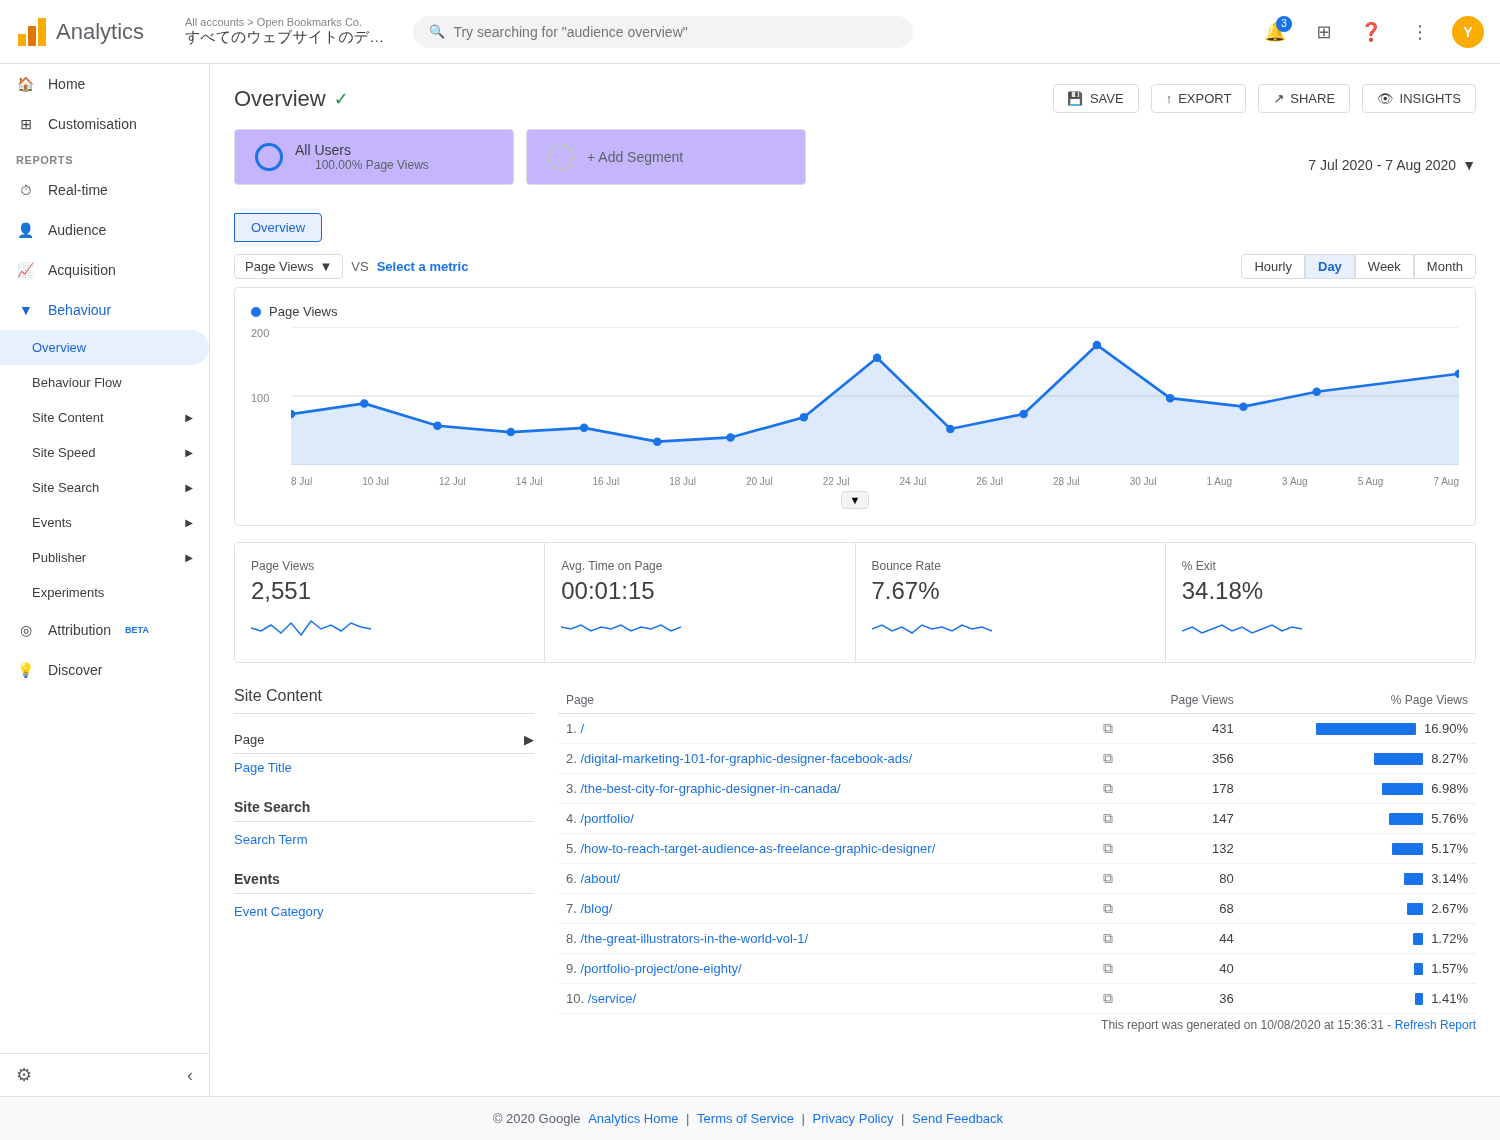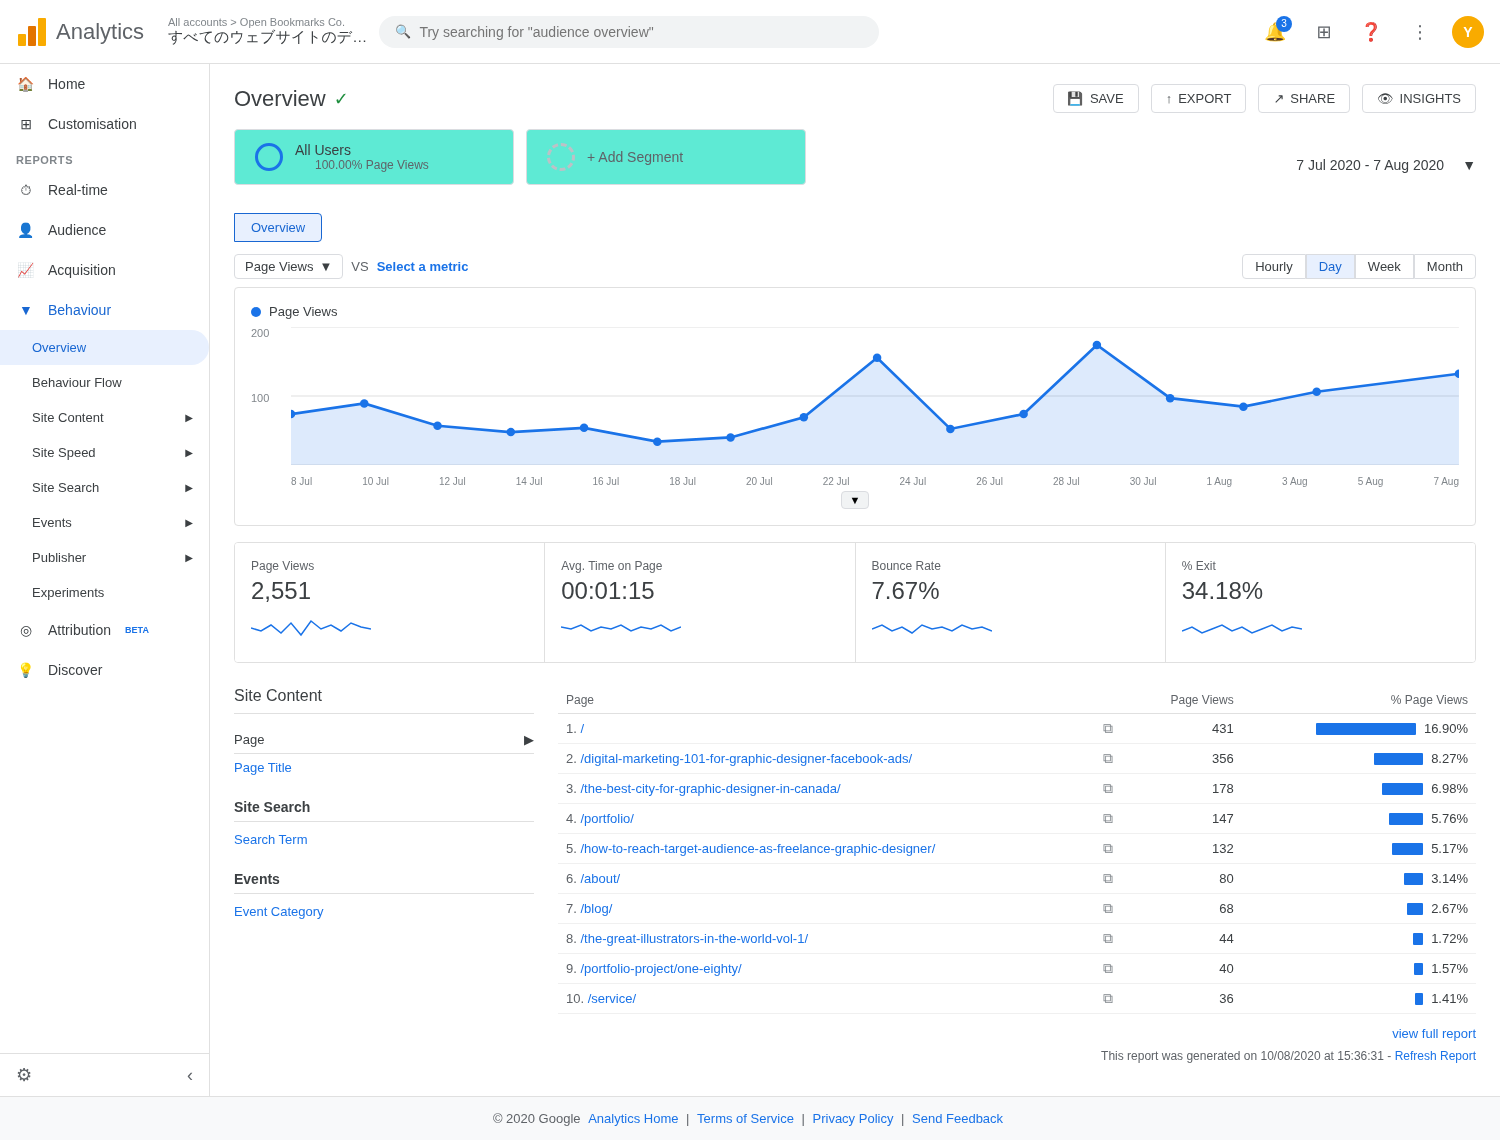--- a/index.html
+++ b/index.html
@@ -1,19 +1,19 @@
 <!DOCTYPE html>
 <html><head>
   <meta charset="utf-8">
   <style>
     * { box-sizing: border-box; margin: 0; padding: 0; }
     body { font-family: Arial, sans-serif; font-size: 13px; color: #3c4043; background: #f8f9fa; display: flex; flex-direction: column; height: 1140px; overflow: hidden; }
 
     
-    .top-nav { display: flex; align-items: center; background: #fff; border-bottom: 1px solid #e0e0e0; padding: 0 16px; height: 64px; gap: 12px; flex-shrink: 0; }
+    .top-nav { display: flex; align-items: center; background: #fff; border-bottom: 1px solid #e0e0e0; padding: 0 16px; height: 64px; gap: 29px; flex-shrink: 0; }
     .logo { display: flex; align-items: center; gap: 8px; min-width: 140px; }
     .logo-icon { width: 32px; height: 32px; }
     .logo-text { font-size: 22px; color: #5f6368; font-weight: 400; }
     .account-info { font-size: 12px; color: #5f6368; flex-shrink: 0; }
     .account-info .breadcrumb { font-size: 11px; color: #80868b; }
     .account-info .site-name { font-size: 15px; color: #3c4043; font-weight: 500; }
     .search-bar { flex: 1; max-width: 500px; display: flex; align-items: center; background: #f1f3f4; border-radius: 24px; padding: 8px 16px; gap: 8px; }
     .search-bar input { border: none; background: transparent; outline: none; font-size: 14px; color: #3c4043; width: 100%; }
     .nav-icons { display: flex; align-items: center; gap: 16px; margin-left: auto; }
     .nav-icon { width: 32px; height: 32px; border-radius: 50%; display: flex; align-items: center; justify-content: center; cursor: pointer; position: relative; color: #5f6368; font-size: 18px; }
@@ -41,44 +41,44 @@
 
     
     .overview-header { display: flex; align-items: center; justify-content: space-between; margin-bottom: 16px; }
     .overview-title { display: flex; align-items: center; gap: 8px; font-size: 22px; font-weight: 400; color: #3c4043; }
     .verified-badge { color: #1e8e3e; font-size: 18px; }
     .header-actions { display: flex; gap: 12px; align-items: center; }
     .header-btn { display: flex; align-items: center; gap: 6px; padding: 6px 14px; border: 1px solid #dadce0; border-radius: 4px; background: #fff; cursor: pointer; font-size: 13px; color: #3c4043; }
 
     
     .segments { display: flex; gap: 12px; margin-bottom: 16px; }
-    .segment-card { border: 1px solid #dadce0; border-radius: 4px; padding: 12px 20px; display: flex; align-items: center; gap: 12px; min-width: 280px; background: #5eead4; }
+    .segment-card { border: 1px solid #dadce0; border-radius: 4px; padding: 12px 20px; display: flex; align-items: center; gap: 12px; min-width: 280px; background: #c4b5fd; }
     .segment-circle { width: 28px; height: 28px; border-radius: 50%; border: 3px solid #1a73e8; }
     .segment-circle.empty { border-color: #bdc1c6; border-style: dashed; }
     .segment-info .seg-name { font-size: 14px; font-weight: 500; color: #3c4043; }
     .segment-info .seg-sub { font-size: 12px; color: #5f6368; margin-left: 20px; }
     .add-segment { color: #5f6368; font-size: 14px; display: flex; align-items: center; gap: 8px; cursor: pointer; }
-    .date-range { font-size: 14px; color: #3c4043; display: flex; align-items: center; gap: 18px; cursor: pointer; margin-left: auto; }
+    .date-range { font-size: 14px; color: #3c4043; display: flex; align-items: center; gap: 6px; cursor: pointer; margin-left: auto; }
 
     
     .tab-bar { display: flex; gap: 0; margin-bottom: 12px; }
     .tab { padding: 6px 16px; border: 1px solid #dadce0; background: #fff; cursor: pointer; font-size: 13px; color: #3c4043; }
     .tab:first-child { border-radius: 4px 0 0 4px; }
     .tab:last-child { border-radius: 0 4px 4px 0; }
     .tab.active { background: #e8f0fe; color: #1967d2; border-color: #1967d2; }
 
     
     .chart-controls { display: flex; align-items: center; gap: 16px; margin-bottom: 8px; }
     .metric-select { display: flex; align-items: center; gap: 8px; }
     .metric-btn { display: flex; align-items: center; gap: 6px; padding: 4px 10px; border: 1px solid #dadce0; border-radius: 4px; background: #fff; cursor: pointer; font-size: 13px; }
     .vs-text { color: #5f6368; font-size: 13px; }
     .select-metric { color: #1a73e8; font-size: 13px; cursor: pointer; font-weight: bold; }
     .time-controls { display: flex; gap: 0; margin-left: auto; }
     .time-btn { padding: 4px 12px; border: 1px solid #dadce0; background: #fff; cursor: pointer; font-size: 13px; color: #3c4043; }
-    .time-btn.active { background: #e8f0fe; color: #1967d2; font-weight: 400; }
+    .time-btn.active { background: #e8f0fe; color: #1967d2; font-weight: 700; }
     .time-btn:first-child { border-radius: 4px 0 0 4px; }
     .time-btn:last-child { border-radius: 0 4px 4px 0; }
 
     
     .chart-area { position: relative; border: 1px solid #e0e0e0; border-radius: 4px; padding: 16px; margin-bottom: 16px; background: #fff; }
     .chart-legend { display: flex; align-items: center; gap: 8px; margin-bottom: 8px; font-size: 13px; }
     .legend-dot { width: 10px; height: 10px; border-radius: 50%; background: #1a73e8; }
     .chart-container { position: relative; height: 160px; text-align: center; }
     .y-axis { position: absolute; left: 0; top: 0; bottom: 30px; display: flex; flex-direction: column; justify-content: space-between; font-size: 11px; color: #80868b; }
     .chart-svg { position: absolute; left: 40px; right: 0; top: 0; bottom: 30px; }
@@ -584,23 +584,20 @@
       <td class="num">36</td>
       <td class="num">
         <div class="bar-cell">
           <div class="bar-visual" style="width:8px;"></div>
           <span>1.41%</span>
         </div>
       </td>
     </tr>
               </tbody>
           </table>
-          <div class="view-full">
-            <a>view full report</a>
-          </div>
           <div class="report-gen">
             <span>This report was generated on 10/08/2020 at 15:36:31 -</span>
             <a>Refresh Report</a>
           </div>
         </div>
       </div>
 
     </div>
   </div>
 </div>

